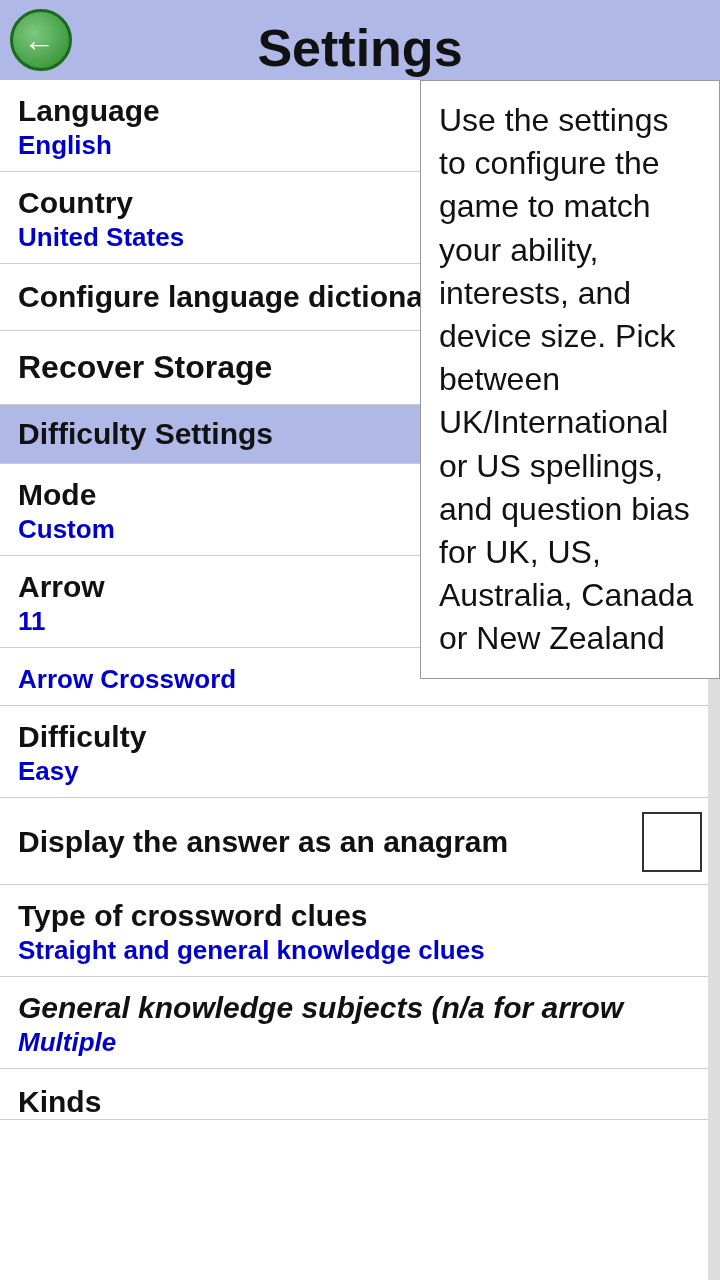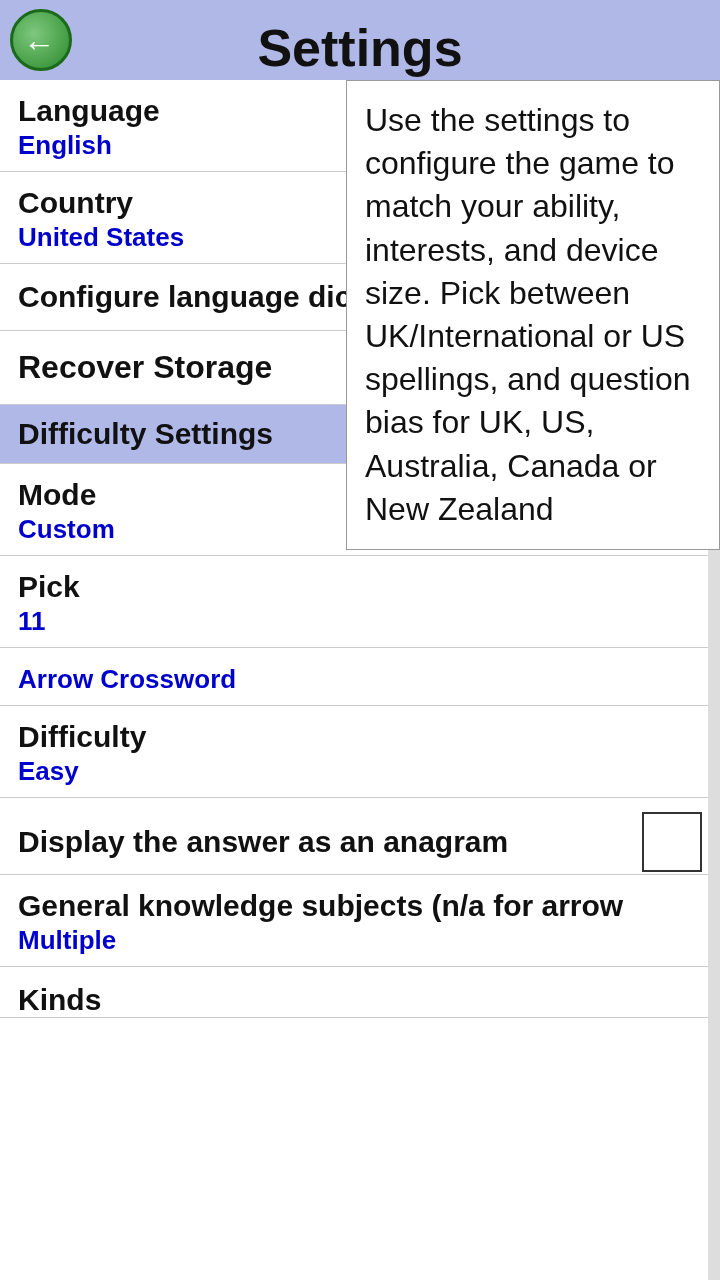--- a/index.html
+++ b/index.html
@@ -57,21 +57,21 @@
       position: relative;
       background: white;
       height: calc(1280px - 80px);
     }
 
     
     .tooltip {
       position: absolute;
       top: 0;
       right: 0;
-      width: 374px;
+      width: 300px;
       background: white;
       border: 1.5px solid #999;
       padding: 18px 18px;
       z-index: 10;
       font-size: 32px;
       line-height: 1.35;
       color: #111;
     }
 
     
@@ -108,41 +108,42 @@
       font-weight: bold;
       color: #111;
     }
 
     .setting-item.no-value {
       padding: 18px 18px;
     }
 
     
     .setting-item-checkbox {
-      padding: 14px 18px 2px 18px;
+      padding: 14px 18px 12px 18px;
       border-bottom: 1px solid #ccc;
       background: white;
       display: flex;
       align-items: center;
       justify-content: center;
     }
 
     .checkbox-box {
       width: 60px;
       height: 60px;
       border: 2px solid #333;
       background: white;
       flex-shrink: 0;
     }
 
     .setting-item-truncated {
       padding: 14px 18px 10px 18px;
       border-bottom: 1px solid #ccc;
       background: white;
       overflow: hidden;
+      font-style: italic;
     }
 
     .truncated-label {
       font-size: 30px;
       font-weight: bold;
       color: #111;
       white-space: nowrap;
       overflow: hidden;
       text-overflow: clip;
     }
@@ -187,38 +188,42 @@
       <div class="setting-label">Difficulty Settings</div>
     </div>
 
     <div class="setting-item">
       <div class="setting-label">Mode</div>
       <div class="setting-value">Custom</div>
     </div>
 
 
     <div class="setting-item">
-      <div class="setting-label">Pick</div>
+      <div class="setting-label">Arrow</div>
       <div class="setting-value">11</div>
     </div>
 
     <div class="setting-item">
       <div class="setting-value">Arrow Crossword</div>
     </div>
 
     <div class="setting-item">
       <div class="setting-label">Difficulty</div>
       <div class="setting-value">Easy</div>
     </div>
 
     <div class="setting-item-checkbox">
       <div class="setting-label" style="font-size: 30px; flex: 1; margin-right: 12px;">Display the answer as an anagram</div>
       <div class="checkbox-box"></div>
     </div>
 
+    <div class="setting-item">
+      <div class="setting-label">Type of crossword clues</div>
+      <div class="setting-value">Straight and general knowledge clues</div>
+    </div>
 
     <div class="setting-item-truncated">
       <div class="truncated-label">General knowledge subjects (n/a for arrow</div>
       <div class="setting-value">Multiple</div>
     </div>
 
     <div class="setting-item" style="padding: 16px 18px 0;">
       <div class="setting-label">Kinds</div>
     </div>
 

